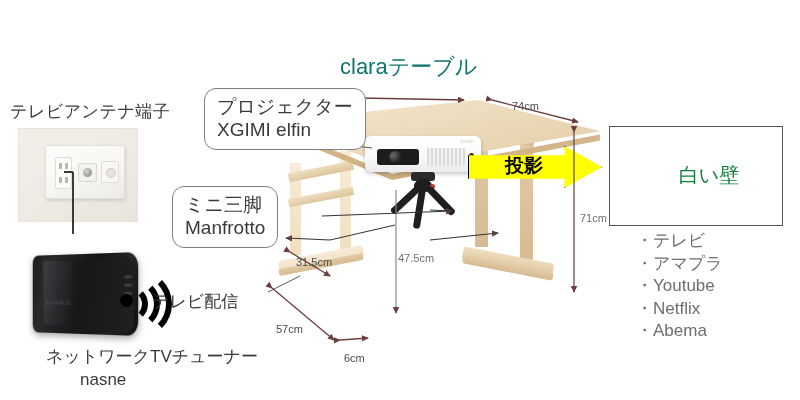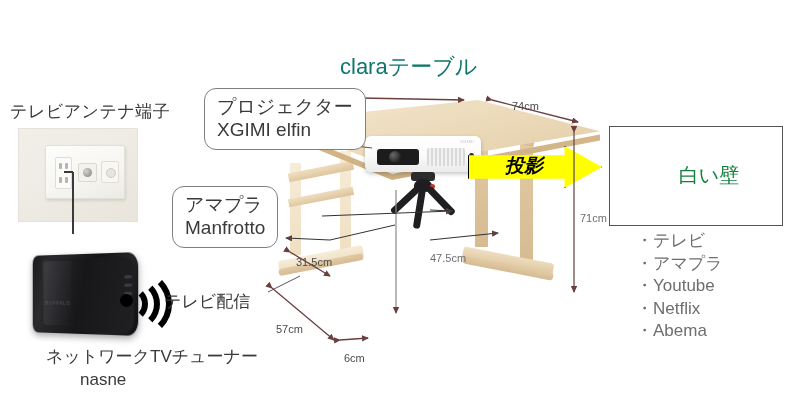--- a/index.html
+++ b/index.html
@@ -63,21 +63,21 @@
 
   
   #wifi-icon{left:118px;top:272px;width:58px;height:58px;}
   #wifi-icon .dot{position:absolute;left:2px;top:22px;width:13px;height:13px;border-radius:50%;background:#000;}
   #wifi-icon .arc{position:absolute;border:6px solid #000;border-radius:50%;
       border-top-color:transparent;border-bottom-color:transparent;border-left-color:transparent;}
   #wifi-icon .a1{left:-6px;top:14px;width:24px;height:24px;}
   #wifi-icon .a2{left:-10px;top:6px;width:40px;height:40px;}
   #wifi-icon .a3{left:-14px;top:-2px;width:56px;height:56px;}
 
-  #tv-delivery{left:164px;top:290px;font-size:17px;color:#3a3a3a;}
+  #tv-delivery{left:152px;top:290px;font-size:17px;color:#3a3a3a;}
   #nasne-caption1{left:46px;top:345px;font-size:17px;color:#3a3a3a;}
   #nasne-caption2{left:80px;top:370px;font-size:17px;color:#3a3a3a;}
 
   
   .callout{
     background:#fff;border:1.6px solid #7f7f7f;border-radius:12px;
     color:#3a3a3a;line-height:1.22;padding:6px 12px 8px 12px;
     font-size:19px;white-space:nowrap;
   }
   #callout-projector{left:176px;top:88px;margin-left:28px;}
@@ -142,21 +142,21 @@
 
   
   #proj-arrow{
     left:468px;top:146px;width:132px;height:40px;
     background:#ffff00;border:1.6px solid #000;
     clip-path:polygon(0% 22%, 72% 22%, 72% 0%, 100% 50%, 72% 100%, 72% 78%, 0% 78%);
   }
   #proj-arrow-label{
     left:468px;top:146px;width:112px;height:40px;
     display:flex;align-items:center;justify-content:center;
-    font-size:19px;font-weight:bold;color:#000;font-style:italic;
+    font-size:19px;font-weight:bold;color:#000;
   }
 
   
   #wall-box{
     left:609px;top:126px;width:172px;height:98px;
     background:#fff;border:1.3px solid #555;
   }
   #wall-box-label{
     left:609px;top:126px;width:200px;height:98px;
     display:flex;align-items:center;justify-content:center;
@@ -305,28 +305,28 @@
     <line x1="395" y1="225" x2="330" y2="240" stroke="#333" stroke-width="1"></line>
     <line x1="430" y1="210" x2="452" y2="211" stroke="#333" stroke-width="1"></line>
 
     <line x1="430" y1="240" x2="498" y2="233" stroke="#333" stroke-width="1.1" marker-end="url(#ahg)"></line>
     <line x1="300" y1="276" x2="268" y2="292" stroke="#555" stroke-width="1"></line>
   </svg>
 
   <div class="abs dimtext" style="left:333px;top:86px;">120cm</div>
   <div class="abs dimtext" style="left:512px;top:92px;">74cm</div>
   <div class="abs dimtext-g" style="left:580px;top:203px;margin-top:9px;">71cm</div>
-  <div class="abs dimtext-g" style="left:398px;top:252px;padding-left:32px;">47.5cm</div>
+  <div class="abs dimtext-g" style="left:398px;top:252px;">47.5cm</div>
   <div class="abs dimtext" style="left:296px;top:248px;">31.5cm</div>
   <div class="abs dimtext" style="left:276px;top:315px;">57cm</div>
   <div class="abs dimtext" style="left:344px;top:344px;">6cm</div>
 
   <div class="abs callout" id="callout-projector">
     <div>プロジェクター</div>
     <div>XGIMI elfin</div>
   </div>
 
   <div class="abs callout" id="callout-tripod">
-    <div>アマプラ</div>
+    <div>ミニ三脚</div>
     <div>Manfrotto</div>
   </div>
 
 </div>
 
 </body></html>

